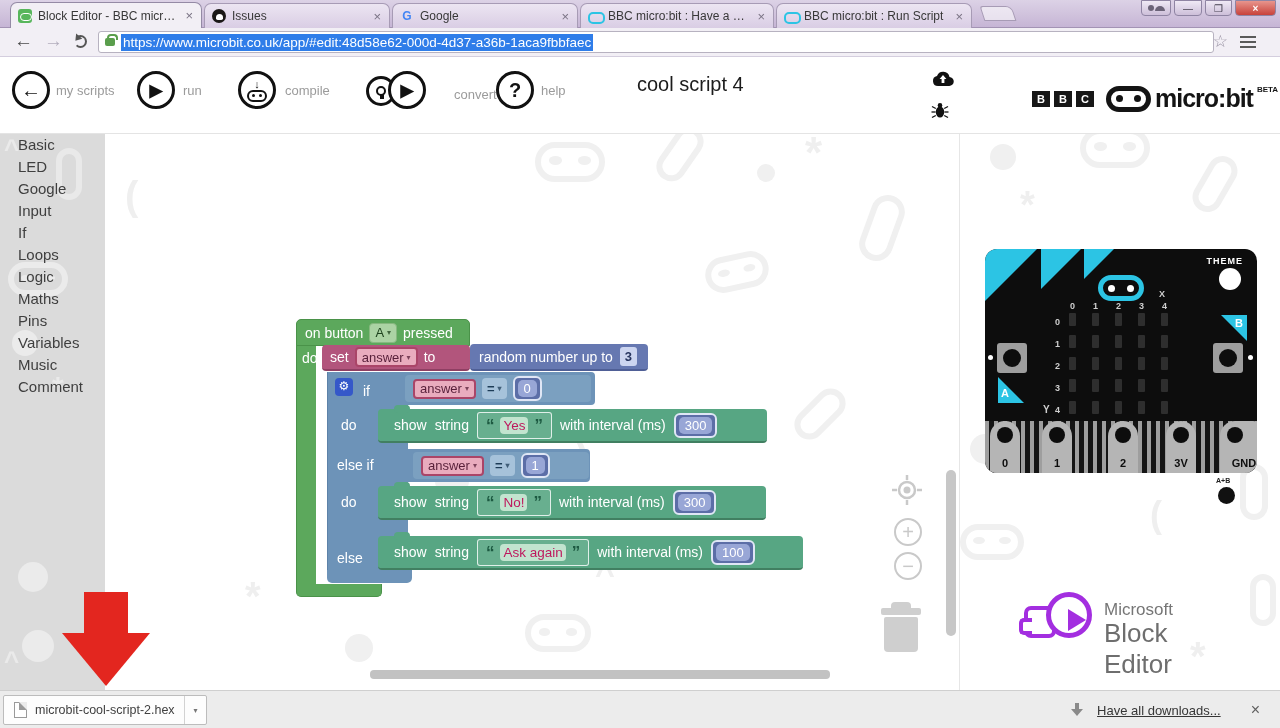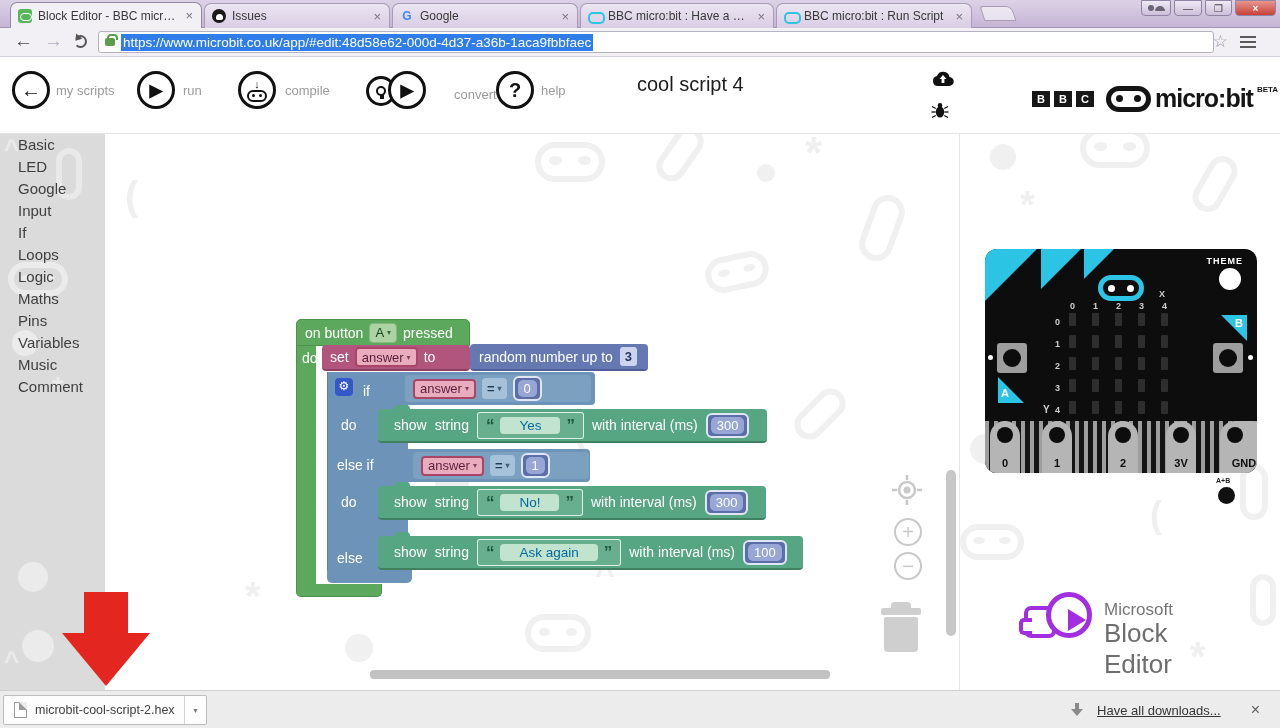--- a/index.html
+++ b/index.html
@@ -143,21 +143,21 @@
     display:inline-flex; align-items:center; justify-content:center; padding:0 3px; }
   .num-slot .inner { background:#98a6d6; border-radius:5px; color:#fff; font-size:13px;
     padding:0 6px; height:17px; line-height:17px; }
   .blk-show { background:#57a683; border-bottom:2px solid #417f61; border-radius:4px; gap:8px;
     padding:0 10px 0 16px; z-index:7; }
   .blk-show:before { content:""; position:absolute; top:-4px; left:16px; width:16px; height:8px;
     background:#57a683; border-radius:4px; }
   .str-slot { border:1.5px solid rgba(255,255,255,.8); background:rgba(255,255,255,.10); border-radius:3px;
     height:27px; display:inline-flex; align-items:center; gap:6px; padding:0 8px; }
   .quote { color:#1d5a42; font-size:17px; font-weight:bold; line-height:1; }
-  .chip-str { background:#c2e4cf; border-radius:4px; color:#0369a1; font-size:13.5px; padding:1px 19px; }
+  .chip-str { background:#c2e4cf; border-radius:4px; color:#be185d; font-size:13.5px; padding:1px 3px; }
 
   
   .zoomctl { position:absolute; z-index:6; }
   .zc-circle { width:28px; height:28px; border:2px solid #c9c9c9; border-radius:50%; color:#c9c9c9;
     font-size:20px; line-height:24px; text-align:center; background:transparent; }
   .trash { position:absolute; left:773px; top:468px; width:46px; height:50px; z-index:6; }
   .trash .lid { position:absolute; left:3px; top:6px; width:40px; height:7px; background:#cfcfcf; border-radius:2px; }
   .trash .handle { position:absolute; left:13px; top:0; width:20px; height:7px; background:#cfcfcf; border-radius:4px 4px 0 0; }
   .trash .bodyy { position:absolute; left:6px; top:15px; width:34px; height:35px; background:#cfcfcf; border-radius:2px 2px 4px 4px; }
   .vscroll { position:absolute; left:841px; top:336px; width:10px; height:166px; background:#c7c7c7; border-radius:5px; z-index:6; }

